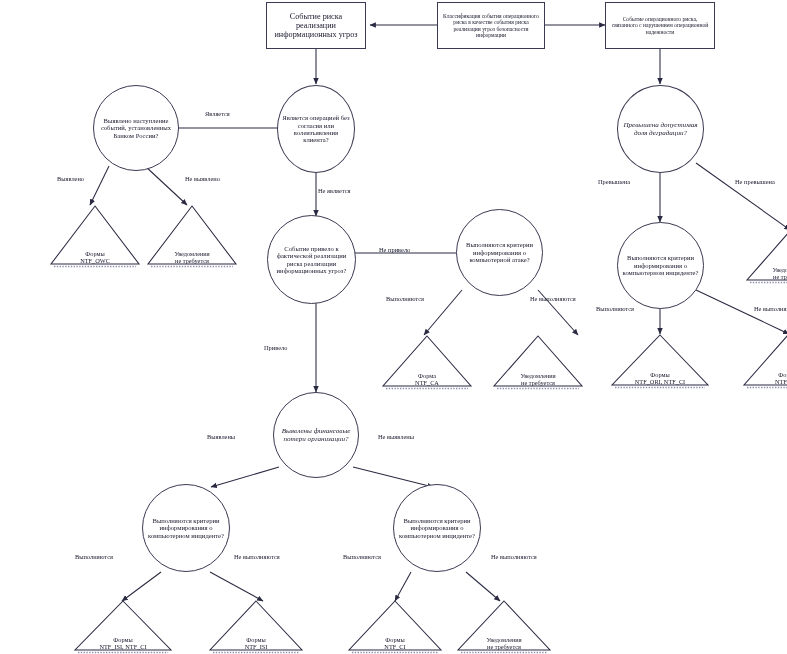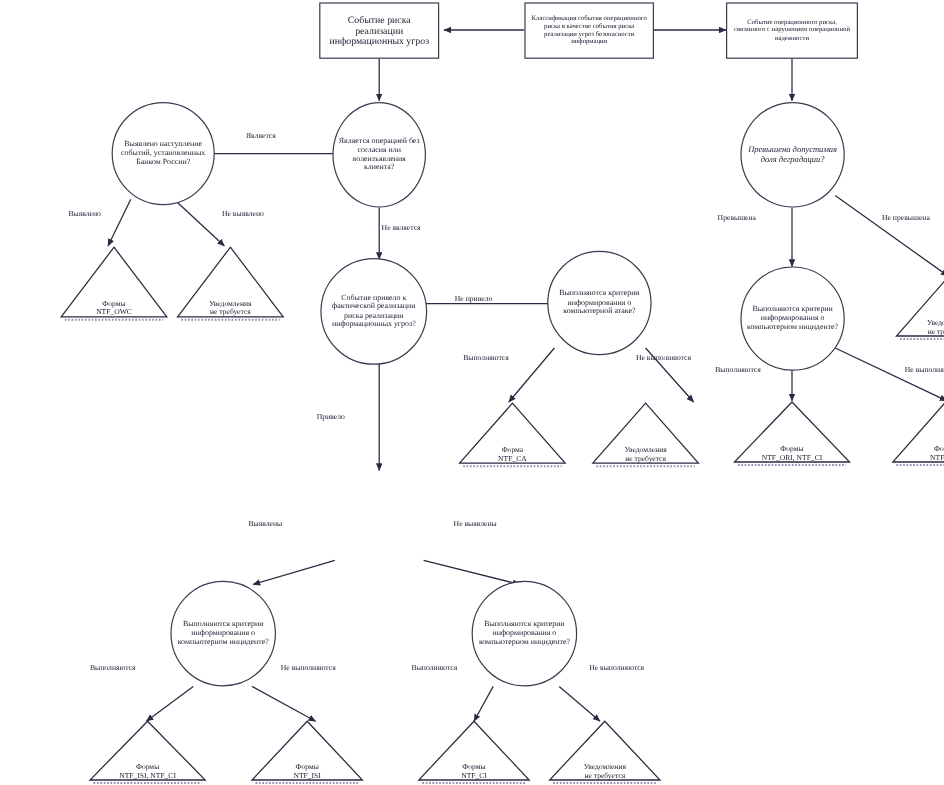--- a/index.html
+++ b/index.html
@@ -91,20 +91,21 @@
   <div class="node circ" style="left:229px;top:85px;width:78px;height:88px;">Является операцией без согласия или волеизъявления клиента?</div>
 
   <div class="node circ big" style="left:569px;top:85px;width:87px;height:88px;">Превышена допустимая доля деградации?</div>
 
   <div class="node circ" style="left:219px;top:215px;width:89px;height:89px;">Событие привело к фактической реализации риска реализации информационных угроз?</div>
 
   <div class="node circ" style="left:408px;top:209px;width:87px;height:87px;">Выполняются критерии информирования о компьютерной атаке?</div>
 
   <div class="node circ" style="left:569px;top:222px;width:87px;height:87px;">Выполняются критерии информирования о компьютерном инциденте?</div>
 
+  <div class="node circ big" style="left:225px;top:392px;width:86px;height:86px;">Выявлены финансовые потери организации?</div>
 
   <div class="node circ" style="left:94px;top:484px;width:88px;height:88px;">Выполняются критерии информирования о компьютерном инциденте?</div>
 
   <div class="node circ" style="left:345px;top:484px;width:88px;height:88px;">Выполняются критерии информирования о компьютерном инциденте?</div>
 
   <div class="tri" style="left:1px;top:204px;width:92px;height:64px;">
     <svg width="92" height="64" viewBox="0 0 92 64">
       <path d="M5,62.5 L87,62.5" stroke="#8f8fb0" stroke-width="1.6" stroke-dasharray="1.4 1.4" fill="none"></path>
       <path d="M46,2 L90,60 L2,60 Z" fill="#ffffff" stroke="#2a2a42" stroke-width="1.05"></path>
     </svg>

